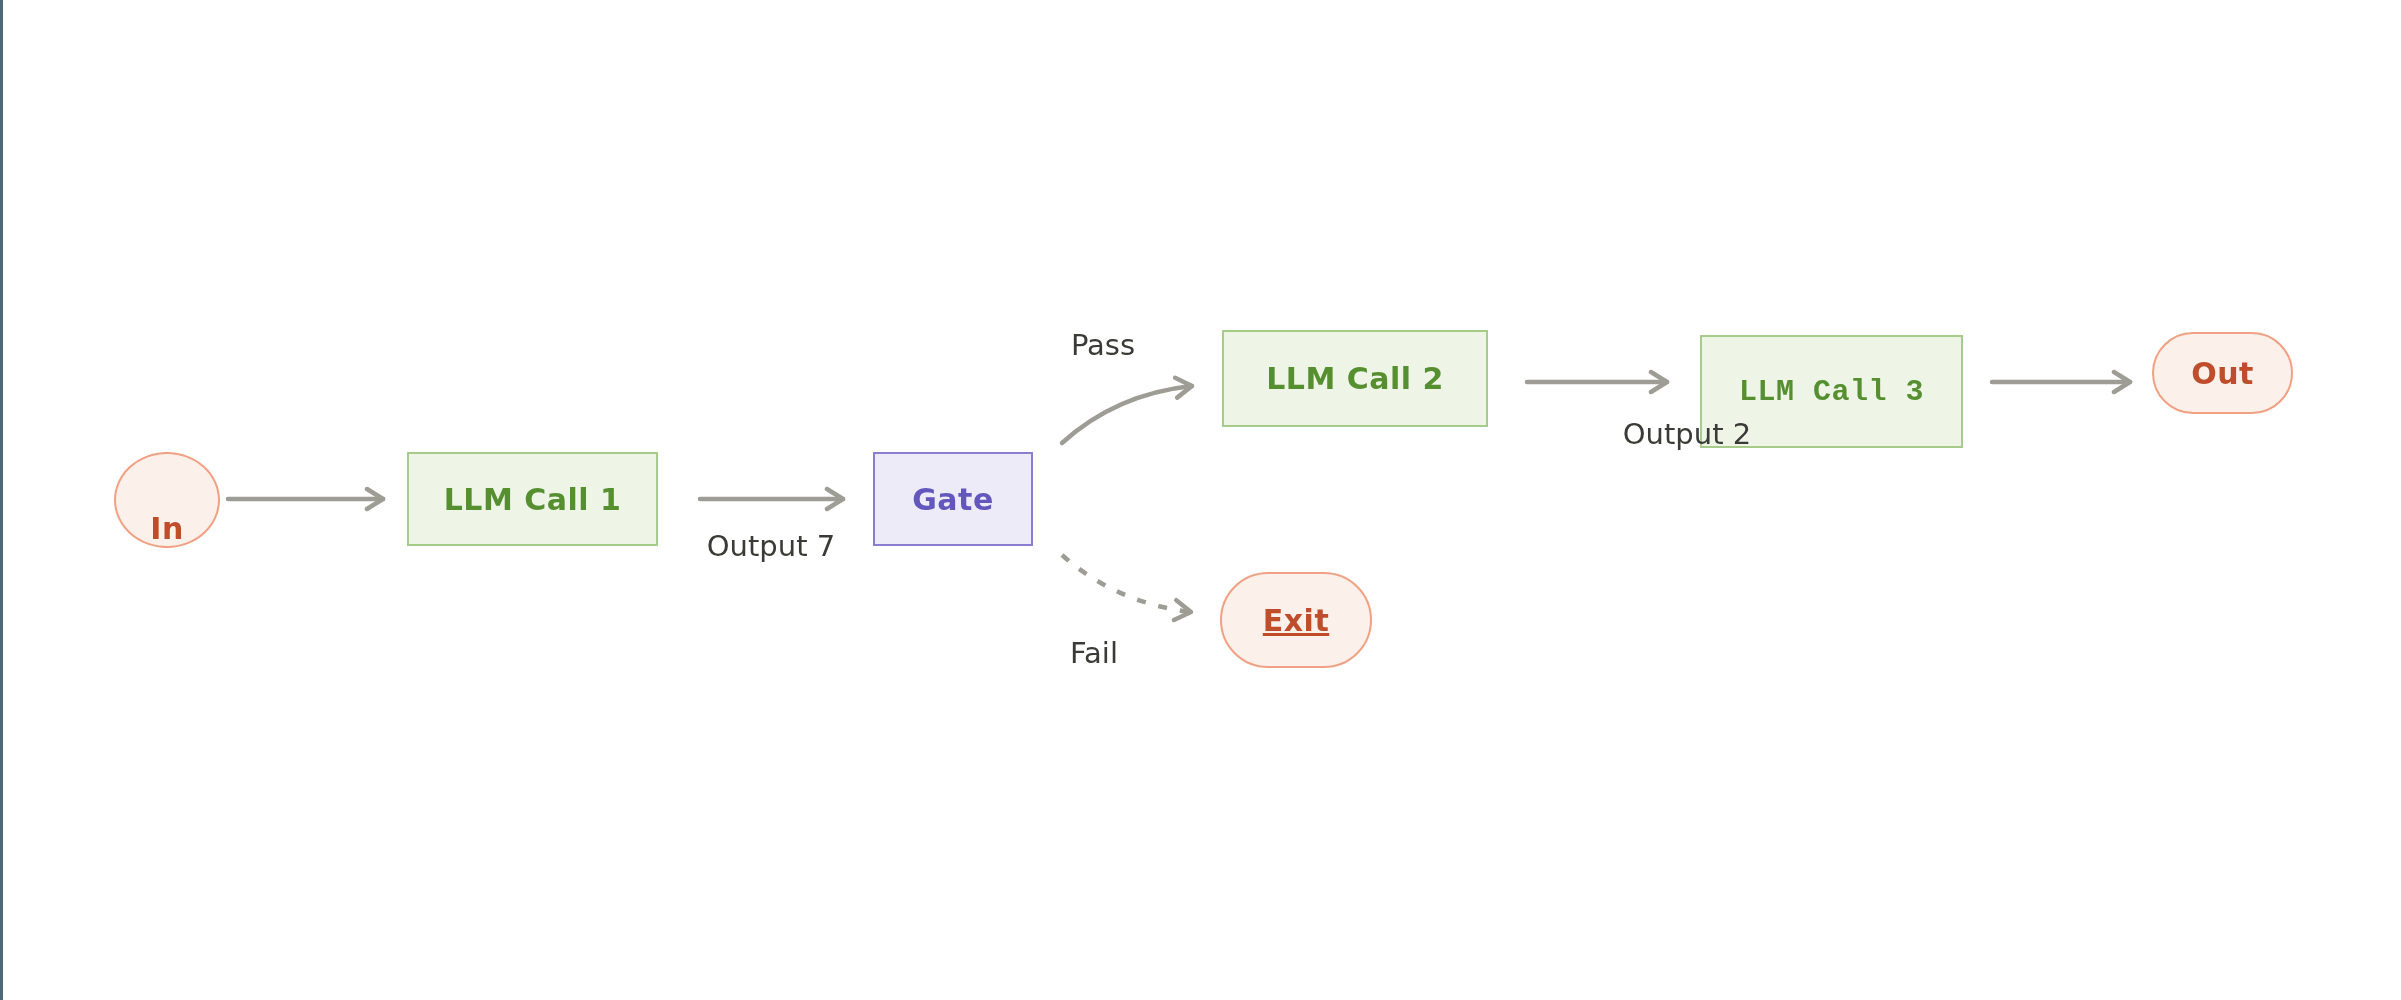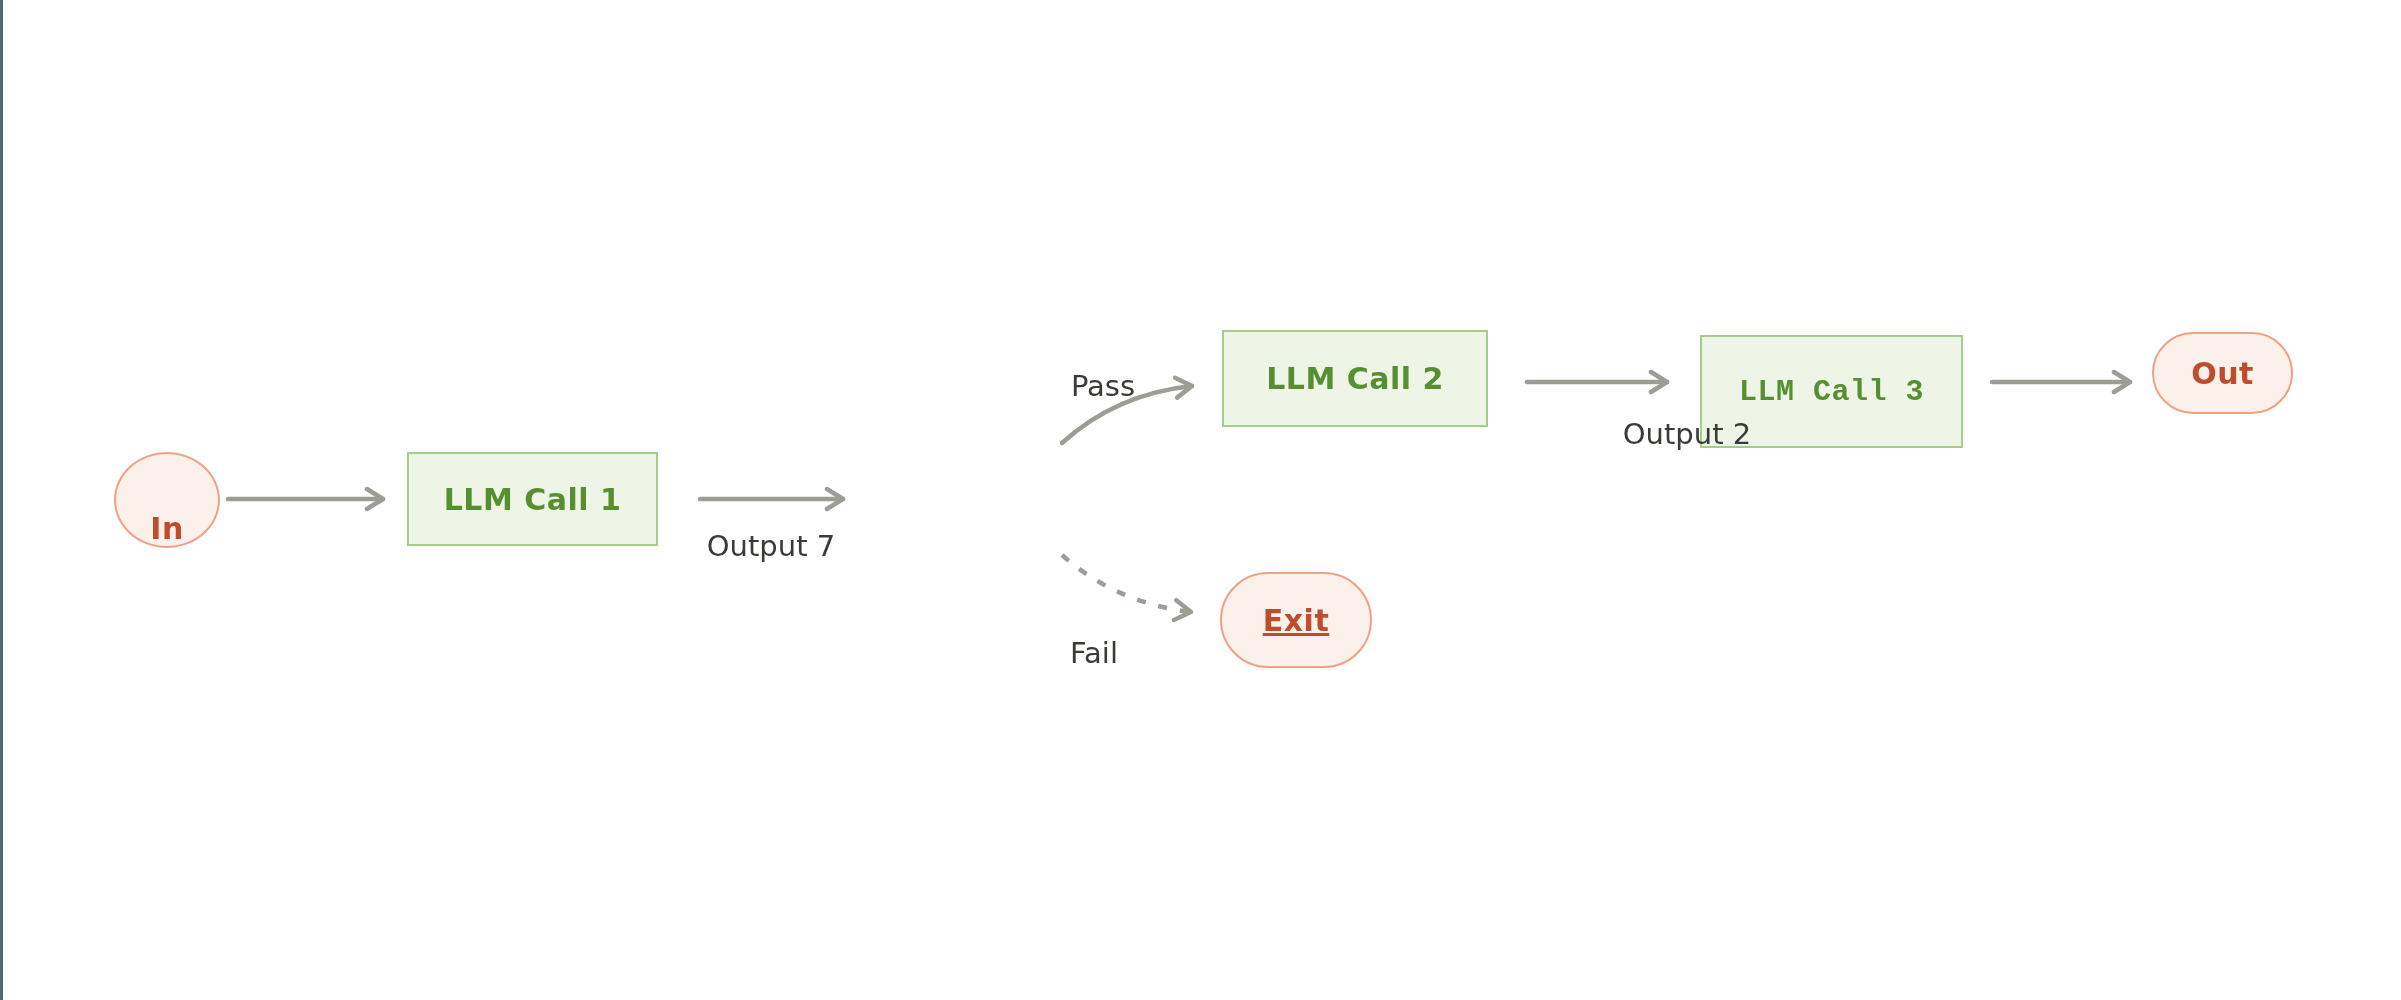--- a/index.html
+++ b/index.html
@@ -86,21 +86,21 @@
 
   .edge-label {
     position: absolute;
     transform: translate(-50%, -50%);
     color: var(--label-text, #3a3a37);
     font-size: 29px;
     font-weight: 400;
     white-space: nowrap;
   }
   #label-output1 { left: 771px;  top: 546px; }
-  #label-pass    { left: 1103px; top: 345px; margin-top: 41px; }
+  #label-pass    { left: 1103px; top: 345px; }
   #label-output2 { left: 1687px; top: 434px; }
   #label-fail    { left: 1094px; top: 653px; }
 </style>
 </head>
 <body>
 
 <div class="stage">
 
   <div class="left-accent"></div>
 
@@ -119,20 +119,23 @@
   </svg>
 
   <div id="node-in" class="node terminal ellipse">
     <span>In</span>
   </div>
 
   <div id="node-llm1" class="node process">
     <span>LLM Call 1</span>
   </div>
 
+  <div id="node-gate" class="node gate">
+    <span>Gate</span>
+  </div>
 
   <div id="node-llm2" class="node process">
     <span>LLM Call 2</span>
   </div>
 
   <div id="node-llm3" class="node process">
     <span>LLM Call 3</span>
   </div>
 
   <div id="node-out" class="node terminal pill">

